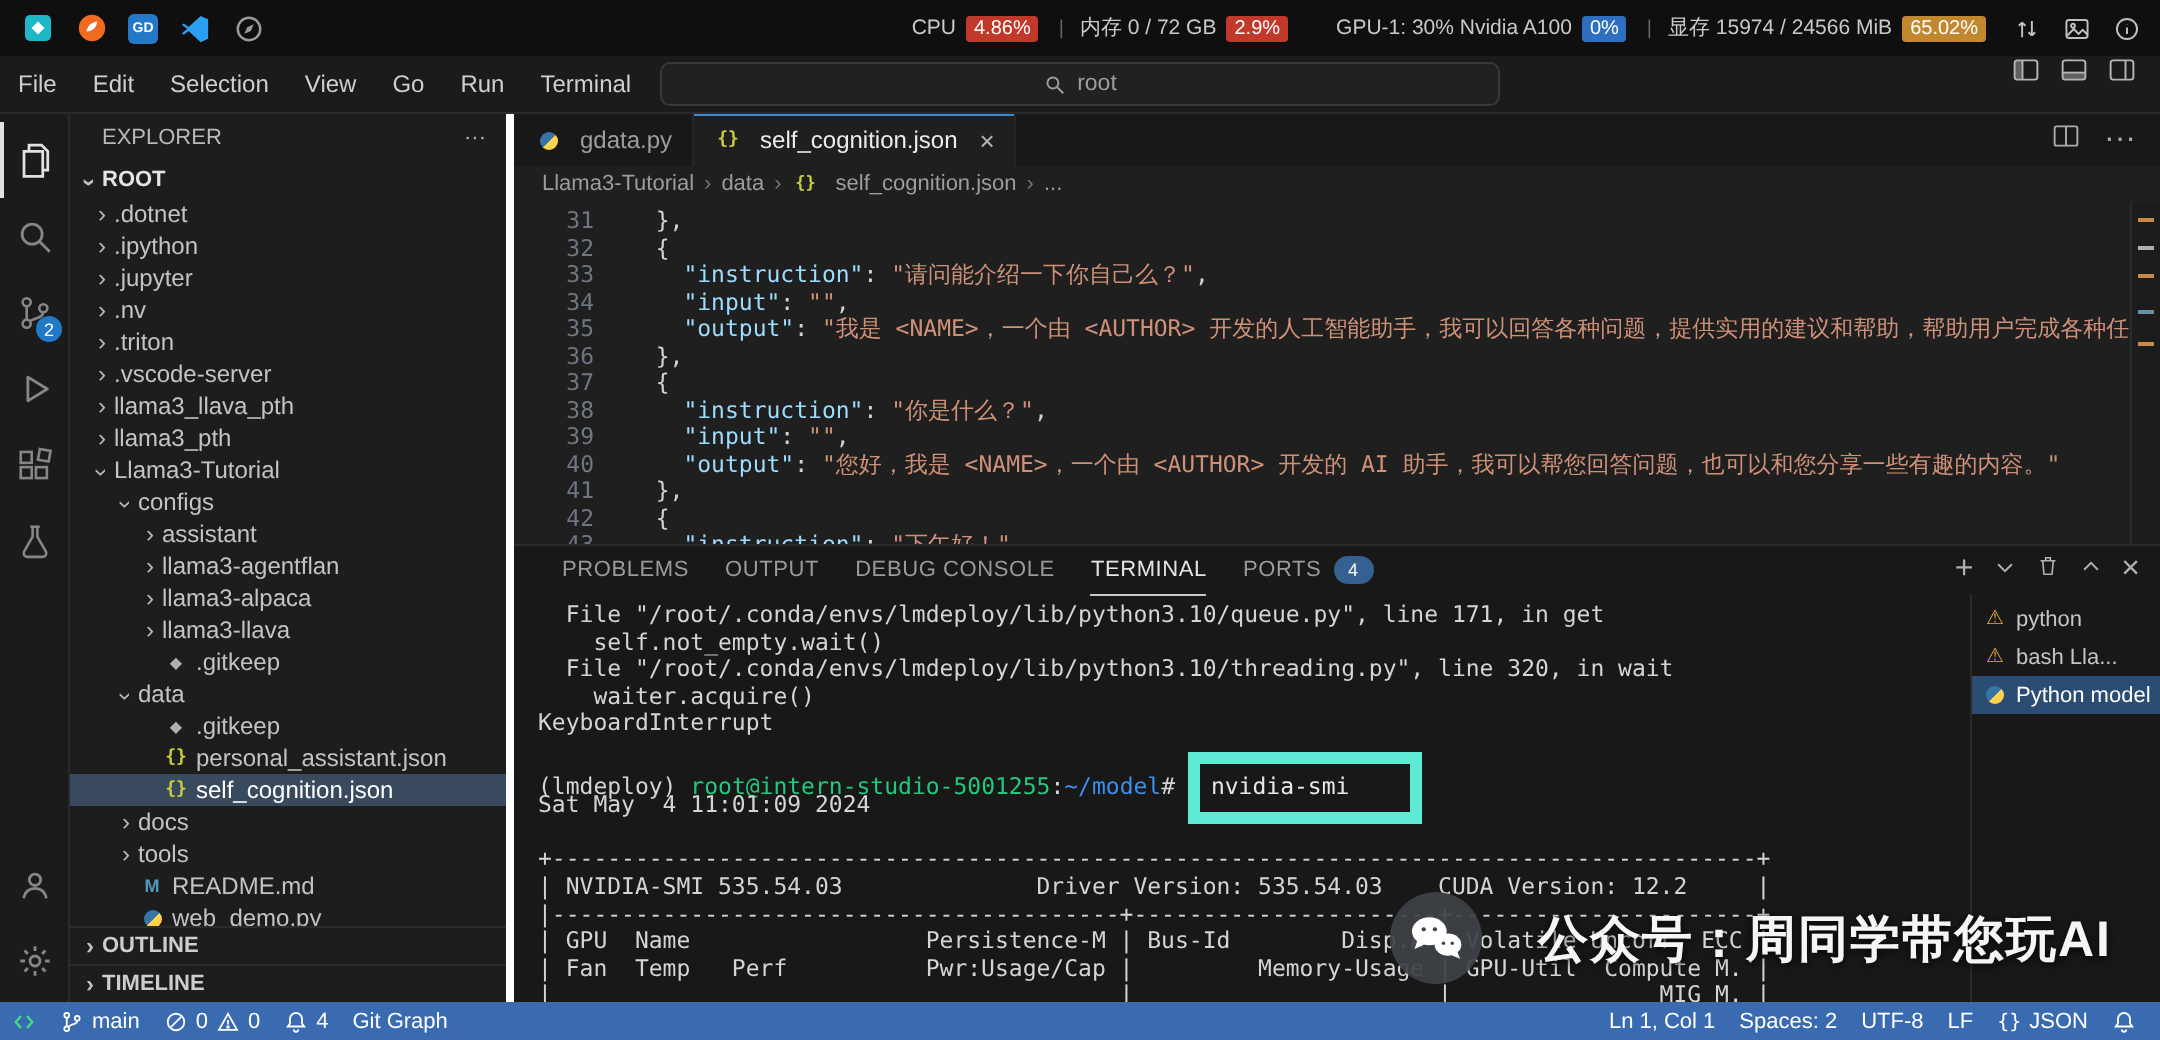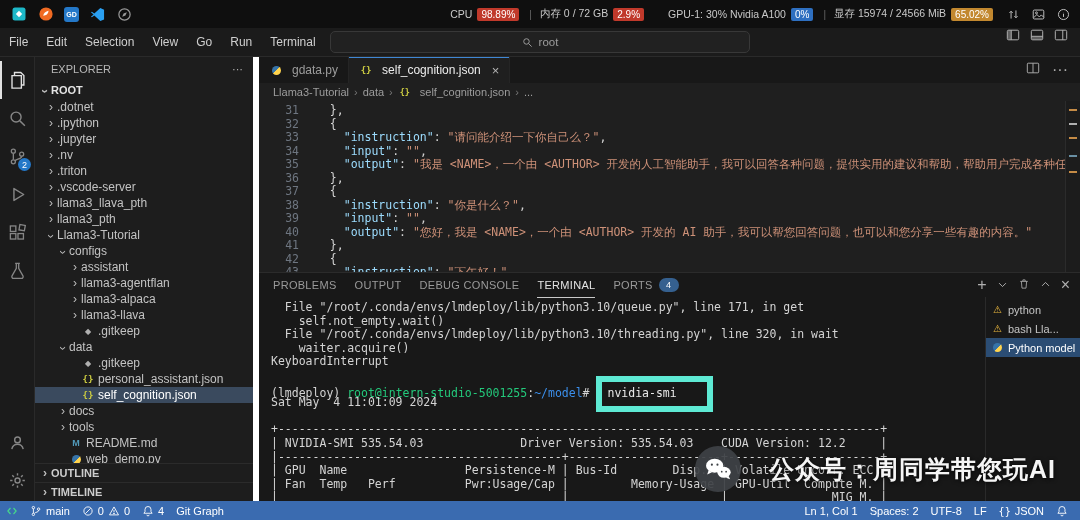--- a/index.html
+++ b/index.html
@@ -36,21 +36,21 @@
 
   
   .activitybar{width:34px;background:#1b1b1b;border-right:1px solid #2a2a2a;display:flex;flex-direction:column;align-items:center;padding-top:4px;}
   .ab-item{position:relative;width:34px;height:38px;display:flex;align-items:center;justify-content:center;color:#868686;}
   .ab-item.active{color:#e2e2e2;box-shadow:inset 2px 0 0 #e2e2e2;}
   .ab-badge{position:absolute;right:3px;bottom:4px;background:#2478c8;color:#fff;border-radius:50%;
       width:13px;height:13px;font-size:9px;display:flex;align-items:center;justify-content:center;}
   .ab-bottom{margin-top:auto;margin-bottom:2px;display:flex;flex-direction:column;align-items:center;}
 
   
-  .sidebar{width:218px;background:#1d1d1d;border-right:6px solid #ffffff;display:flex;flex-direction:column;overflow:hidden;}
+  .sidebar{width:218px;background:#1d1d1d;border-right:4px solid #ffffff;display:flex;flex-direction:column;overflow:hidden;}
   .sb-header{height:24px;display:flex;align-items:center;justify-content:space-between;padding:0 10px 0 16px;
       font-size:11px;color:#b8b8b8;flex:0 0 auto;}
   .sb-section{height:18px;display:flex;align-items:center;font-size:11px;font-weight:bold;color:#e4e4e4;padding-left:4px;flex:0 0 auto;}
   .tree{flex:1 1 auto;overflow:hidden;}
   .tree-row{display:flex;align-items:center;height:16px;font-size:12px;color:#c3c3c3;white-space:nowrap;cursor:default;}
   .tree-row.selected{background:#3a4a5e;color:#fff;}
   .twist{display:inline-block;width:12px;color:#bdbdbd;font-size:12px;text-align:center;flex:0 0 auto;transform-origin:45% 55%;}
   .twist.open{transform:rotate(90deg);}
   .ficon{width:14px;display:inline-flex;align-items:center;justify-content:center;margin-right:3px;flex:0 0 auto;}
   .ic-json{color:#cbcb41;font-family:"DejaVu Sans Mono",monospace;font-weight:bold;font-size:9px;}
@@ -139,21 +139,21 @@
       <span class="appic">
         <svg viewBox="0 0 16 16" width="15" height="15">
             <circle cx="8" cy="8" r="6" fill="none" stroke="#9a9a9a" stroke-width="1.3"></circle>
             <path d="M10.5 5.5 9 9l-3.5 1.5L7 7z" fill="#9a9a9a"></path>
           </svg>
       </span>
     </div>
     <div class="tb-right">
       <div class="stats" id="stats">
           <span class="stat-label">CPU</span>
-          <span class="stat-badge" style="background: rgb(192, 57, 43);">98.89%</span>
+          <span class="stat-badge" style="background: rgb(192, 57, 43);">4.86%</span>
           <span class="stat-sep">|</span>
           <span class="stat-label">内存 0 / 72 GB</span>
           <span class="stat-badge" style="background: rgb(192, 57, 43);">2.9%</span>
           <span class="stat-gap"></span>
           <span class="stat-label">GPU-1: 30% Nvidia A100</span>
           <span class="stat-badge" style="background: rgb(46, 111, 192);">0%</span>
           <span class="stat-sep">|</span>
           <span class="stat-label">显存 15974 / 24566 MiB</span>
           <span class="stat-badge" style="background: rgb(194, 136, 47);">65.02%</span>
         </div>
@@ -463,21 +463,21 @@
           <div class="mm-mark" style="top:8px;background:#c58b46;"></div>
           <div class="mm-mark" style="top:22px;background:#b0b0b0;"></div>
           <div class="mm-mark" style="top:36px;background:#c58b46;"></div>
           <div class="mm-mark" style="top:54px;background:#9cdcfe;opacity:.6;"></div>
           <div class="mm-mark" style="top:70px;background:#c58b46;"></div>
         </div>
       </div>
 
       <div class="panel">
         <div class="panel-header">
-          <div id="ptabs" style="display:flex;height:100%;">
+          <div id="ptabs" style="display:flex;height:100%;margin-left:10px;">
               <div class="ptab">
                 <span>PROBLEMS</span>
               </div>
               <div class="ptab">
                 <span>OUTPUT</span>
               </div>
               <div class="ptab">
                 <span>DEBUG CONSOLE</span>
               </div>
               <div class="ptab active">

